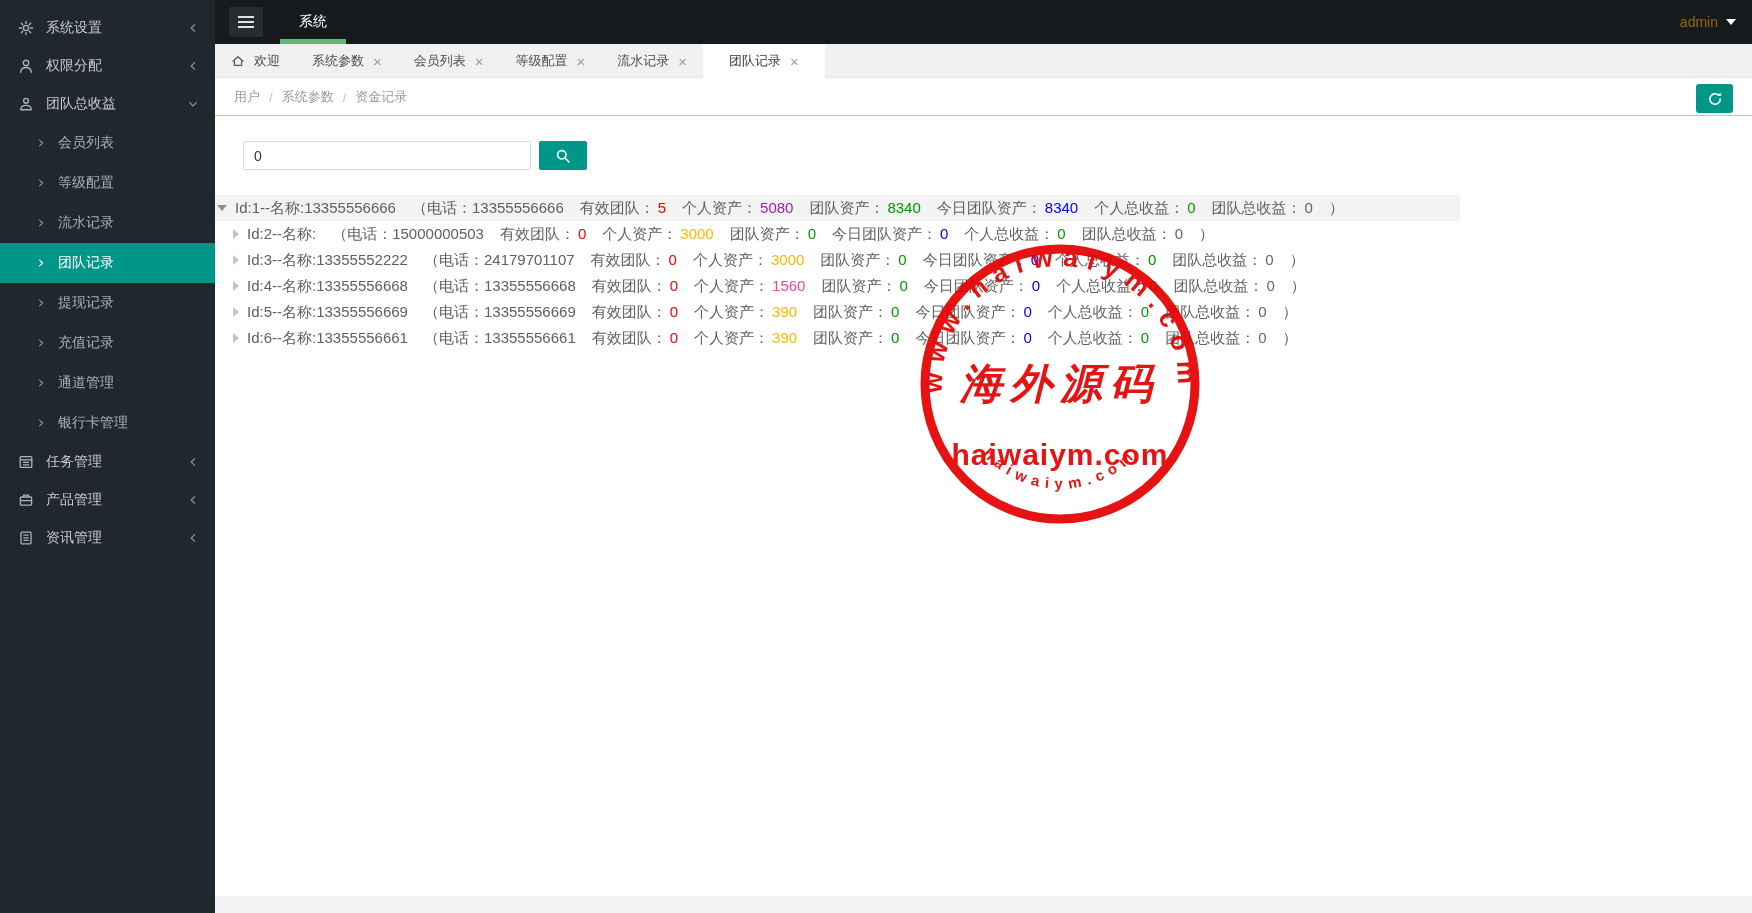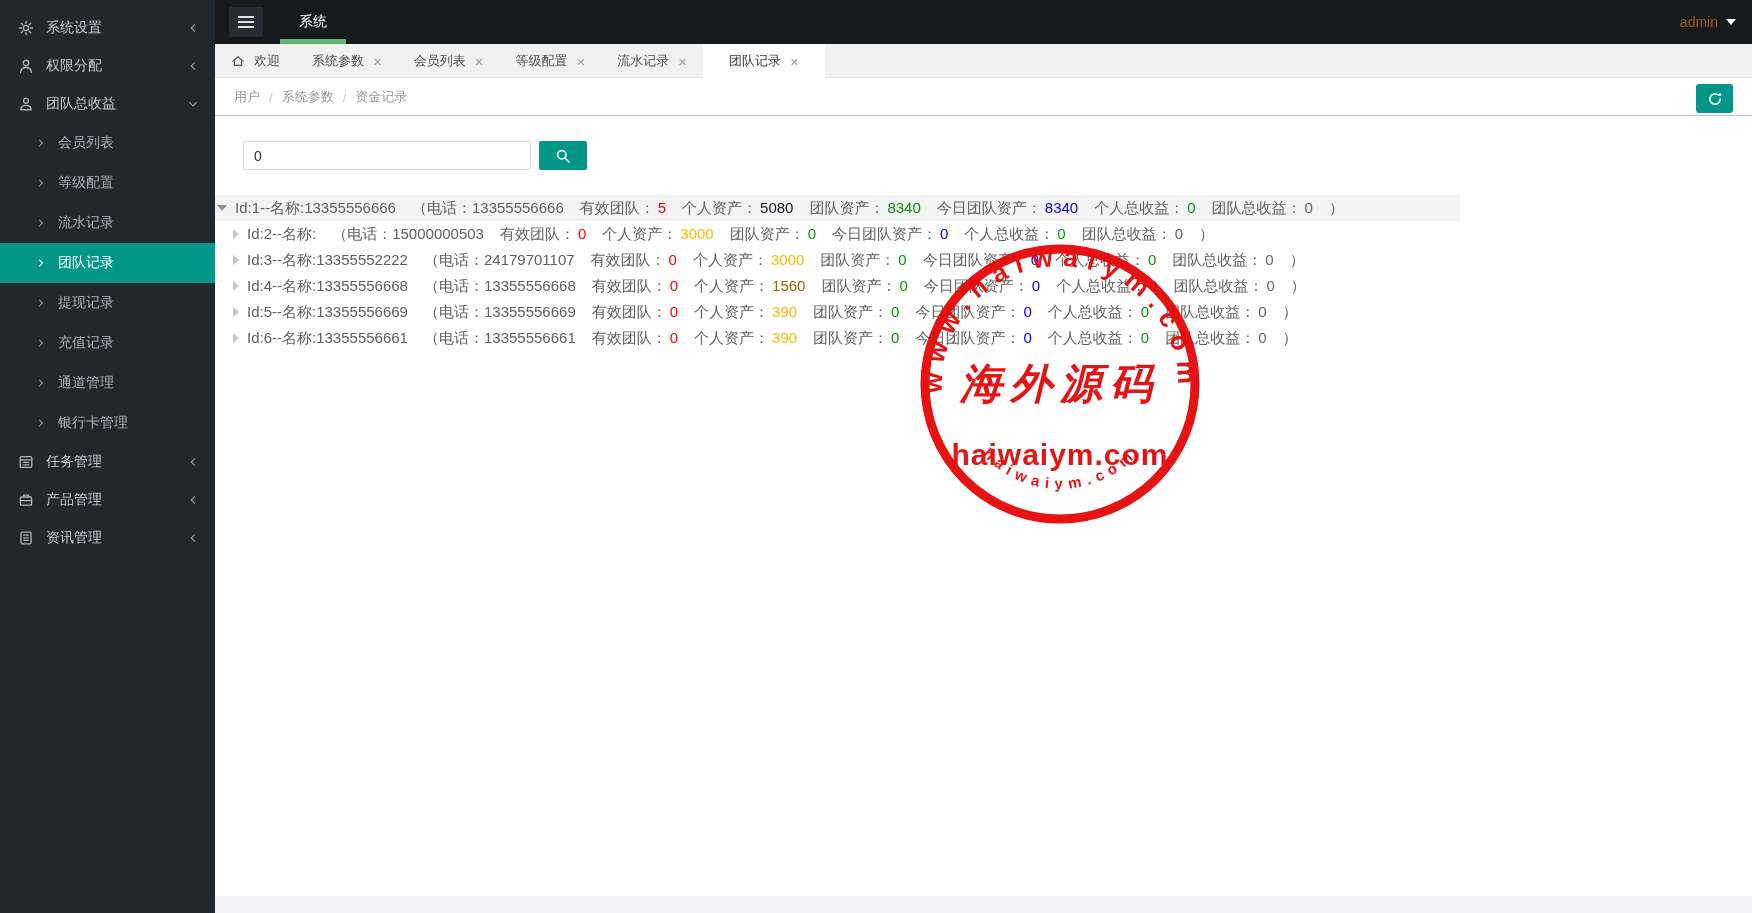--- a/index.html
+++ b/index.html
@@ -312,21 +312,21 @@
         </span>
       </button>
     </div>
 
     <div class="tree">
         <div class="tree-row selected">
           <span class="tri down"></span>
           <span class="seg">Id:1--名称:13355556666</span>
           <span class="seg">（电话：13355556666</span>
           <span class="seg"><span class="lbl">有效团队：</span><span class="val" style="color: rgb(255, 0, 0);">5</span></span>
-          <span class="seg"><span class="lbl">个人资产：</span><span class="val" style="color: #0f172a;">5080</span></span>
+          <span class="seg"><span class="lbl">个人资产：</span><span class="val" style="color: #a21caf;">5080</span></span>
           <span class="seg"><span class="lbl">团队资产：</span><span class="val" style="color: rgb(0, 153, 0);">8340</span></span>
           <span class="seg"><span class="lbl">今日团队资产：</span><span class="val" style="color: rgb(0, 0, 255);">8340</span></span>
           <span class="seg"><span class="lbl">个人总收益：</span><span class="val" style="color: rgb(0, 153, 0);">0</span></span>
           <span class="seg"><span class="lbl">团队总收益：</span><span class="val" style="color: rgb(102, 102, 102);">0</span></span>
           <span class="seg">）</span>
         </div>
         <div class="tree-row child">
           <span class="tri right"></span>
           <span class="seg">Id:2--名称:</span>
           <span class="seg">（电话：15000000503</span>
@@ -348,21 +348,21 @@
           <span class="seg"><span class="lbl">今日团队资产：</span><span class="val" style="color: rgb(0, 0, 255);">0</span></span>
           <span class="seg"><span class="lbl">个人总收益：</span><span class="val" style="color: rgb(0, 153, 0);">0</span></span>
           <span class="seg"><span class="lbl">团队总收益：</span><span class="val" style="color: rgb(102, 102, 102);">0</span></span>
           <span class="seg">）</span>
         </div>
         <div class="tree-row child">
           <span class="tri right"></span>
           <span class="seg">Id:4--名称:13355556668</span>
           <span class="seg">（电话：13355556668</span>
           <span class="seg"><span class="lbl">有效团队：</span><span class="val" style="color: rgb(255, 0, 0);">0</span></span>
-          <span class="seg"><span class="lbl">个人资产：</span><span class="val" style="color: #a16207;">1560</span></span>
+          <span class="seg"><span class="lbl">个人资产：</span><span class="val" style="color: #ec4899;">1560</span></span>
           <span class="seg"><span class="lbl">团队资产：</span><span class="val" style="color: rgb(0, 153, 0);">0</span></span>
           <span class="seg"><span class="lbl">今日团队资产：</span><span class="val" style="color: rgb(0, 0, 255);">0</span></span>
           <span class="seg"><span class="lbl">个人总收益：</span><span class="val" style="color: rgb(0, 153, 0);">0</span></span>
           <span class="seg"><span class="lbl">团队总收益：</span><span class="val" style="color: rgb(102, 102, 102);">0</span></span>
           <span class="seg">）</span>
         </div>
         <div class="tree-row child">
           <span class="tri right"></span>
           <span class="seg">Id:5--名称:13355556669</span>
           <span class="seg">（电话：13355556669</span>

